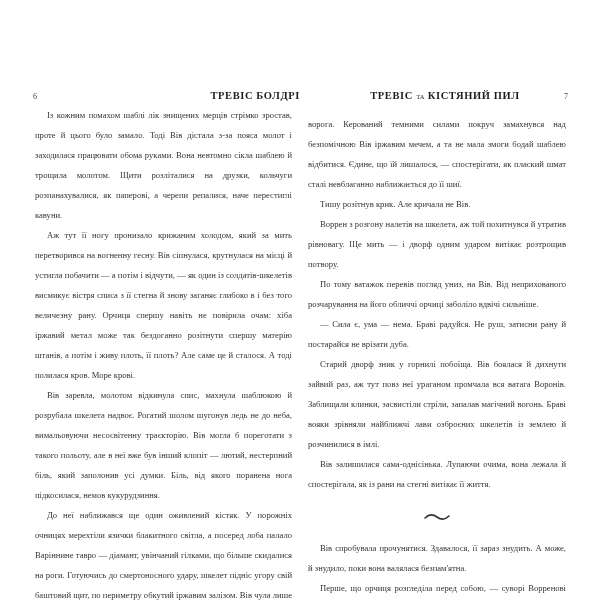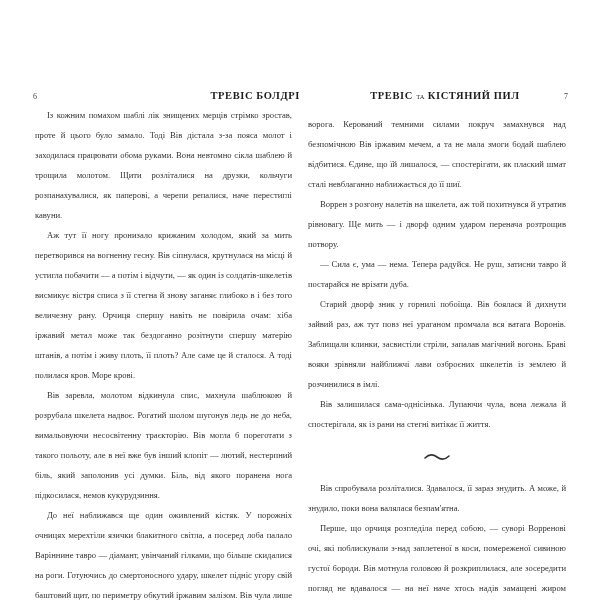--- a/index.html
+++ b/index.html
@@ -105,31 +105,33 @@
   <div class="page right">
     <div class="running-head">
       <span>ТРЕВІС</span>
       <span class="small">ТА</span>
       <span>КІСТЯНИЙ ПИЛ</span>
     </div>
     <div class="folio">7</div>
 
     <div class="text-block">
       <p class="noindent">ворога. Керований темними силами покруч замахнувся над безпомічною Вів іржавим мечем, а та не мала змоги бодай шаблею відбитися. Єдине, що їй лишалося, — спостерігати, як плаский шмат сталі невблаганно наближається до її шиї.</p>
-      <p>Воррен з розгону налетів на шкелета, аж той похитнувся й утратив рівновагу. Ще мить — і дворф одним ударом перенача розтрощив потвору.</p>
-      <p>— Сила є, ума — нема. Тепера радуйся. Не руш, затисни тавро й постарайся не врізати дуба.</p>
+      <p>Тишу розітнув крик. Але кричала не Вів.</p>
+      <p>Воррен з розгону налетів на шкелета, аж той похитнувся й утратив рівновагу. Ще мить — і дворф одним ударом витікає розтрощив потвору.</p>
+      <p>По тому ватажок перевів погляд униз, на Вів. Від неприхованого розчарування на його обличчі орчиці заболіло вдвічі сильніше.</p>
+      <p>— Сила є, ума — нема. Браві радуйся. Не руш, затисни рану й постарайся не врізати дуба.</p>
       <p>Старий дворф зник у горнилі побоїща. Вів боялася й дихнути зайвий раз, аж тут повз неї ураганом промчала вся ватага Воронів. Заблищали клинки, засвистіли стріли, запалав магічний вогонь. Браві вояки зрівняли найближчі лави озброєних шкелетів із землею й розчинилися в імлі.</p>
-      <p>Вів залишилася сама-однісінька. Лупаючи чула, вона лежала й спостерігала, як із рани на стегні витікає її життя.</p>
+      <p>Вів залишилася сама-однісінька. Лупаючи очима, вона лежала й спостерігала, як із рани на стегні витікає її життя.</p>
 
       <div class="scene-break">
         <span>
           <svg width="26" height="8" viewBox="0 0 26 8">
             <path d="M1 5 C 5 1, 9 1, 13 4 S 21 7, 25 3" stroke="#333" stroke-width="1.6" fill="none" stroke-linecap="round"></path>
           </svg>
         </span>
       </div>
 
-      <p>Вів спробувала розліталися. Здавалося, її зараз знудить. А може, й знудило, поки вона валялася безпам'ятна.</p>
+      <p>Вів спробувала прочунятися. Здавалося, її зараз знудить. А може, й знудило, поки вона валялася безпам'ятна.</p>
       <p>Перше, що орчиця розгледіла перед собою, — суворі Ворренові очі, які поблискували з-над заплетеної в коси, помереженої сивиною густої бороди. Вів мотнула головою й розкриплилася, але зосередити погляд не вдавалося — на неї наче хтось надів замащені жиром окуляри. Тепер вона сиділа, притулившись спиною до віковічного дуба. Вочевидь їй навіть стало розуму — і сил, — щоб відірвати поділ сорочки й перев'язати рану, заткнувши течу жмутком моху. Проте тканина вже наскрізь просочилася, а поруч кавкала мутна калюжа з крові та грязюки.</p>
     </div>
   </div>
 
 </div>
 
 </body></html>

